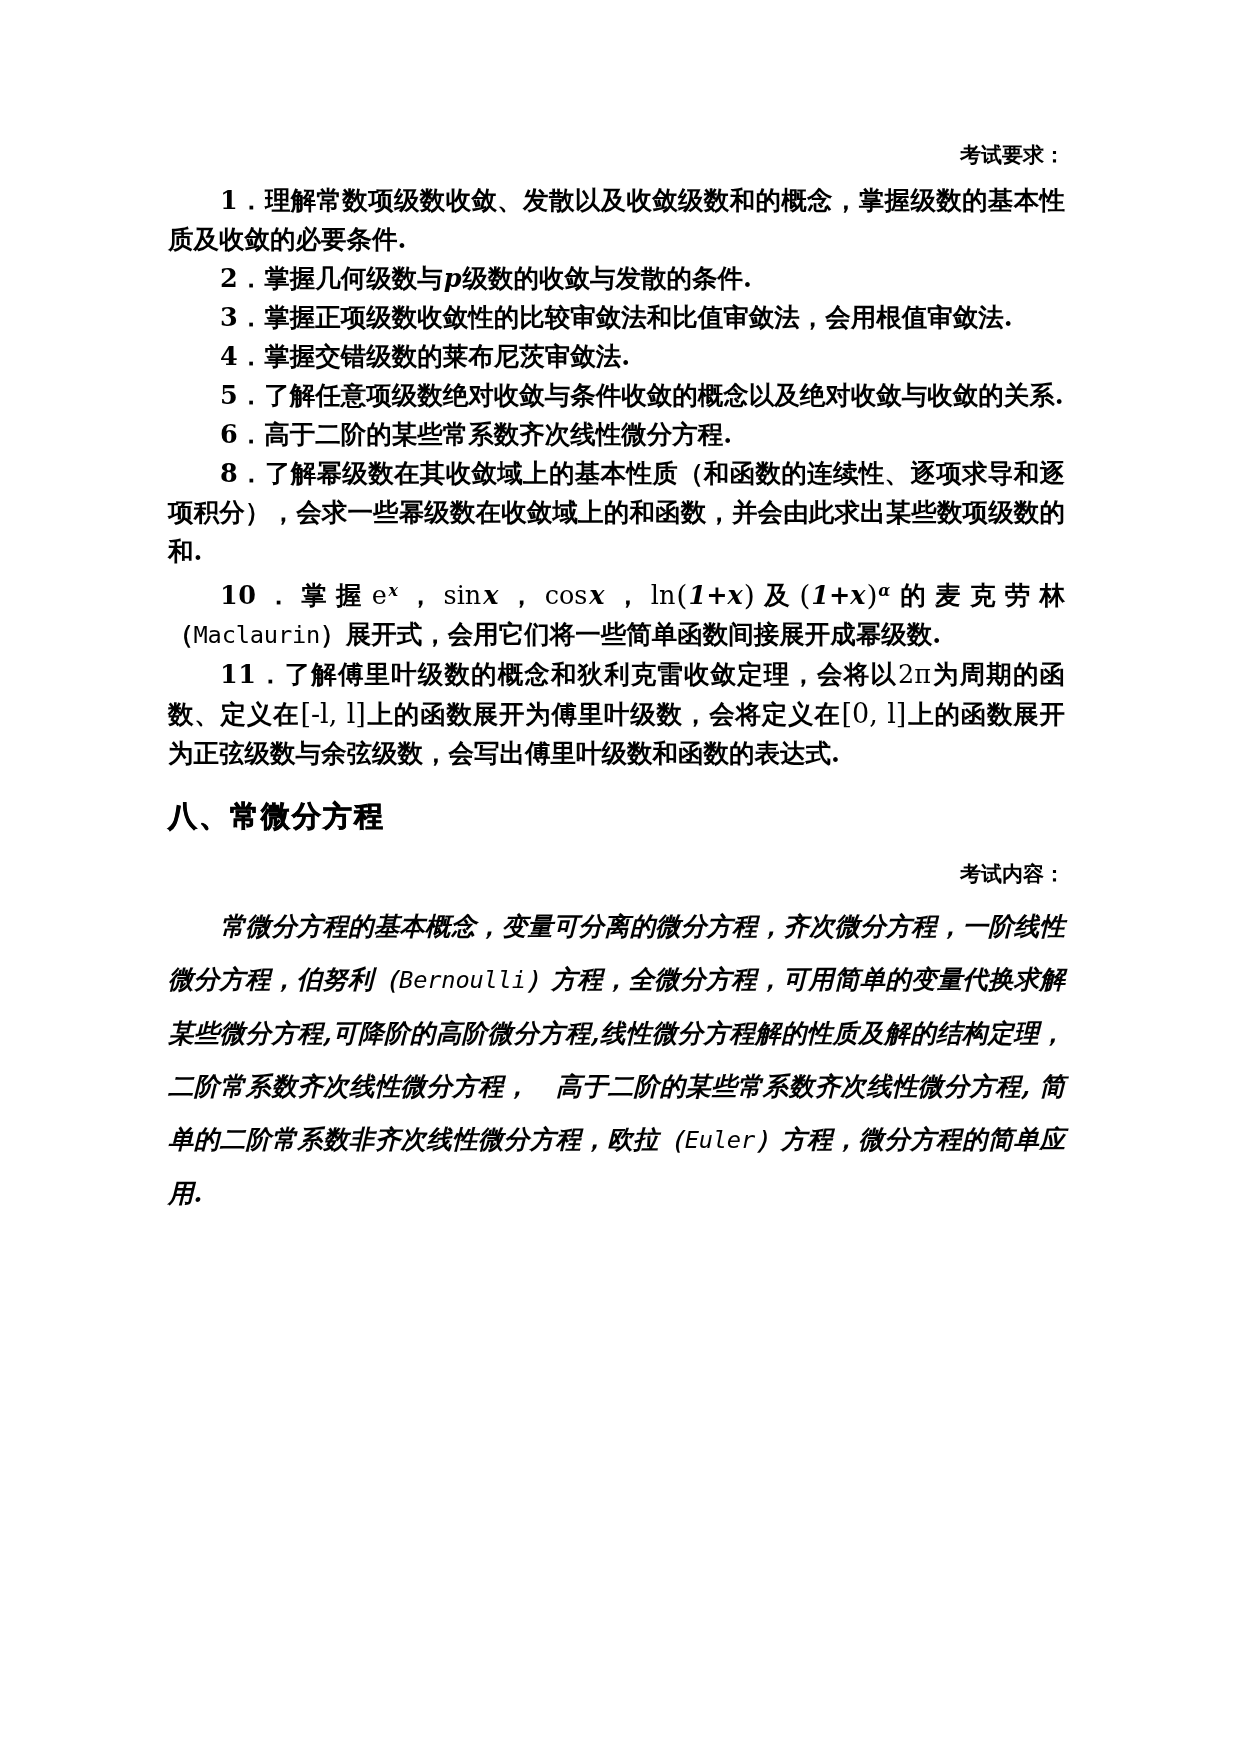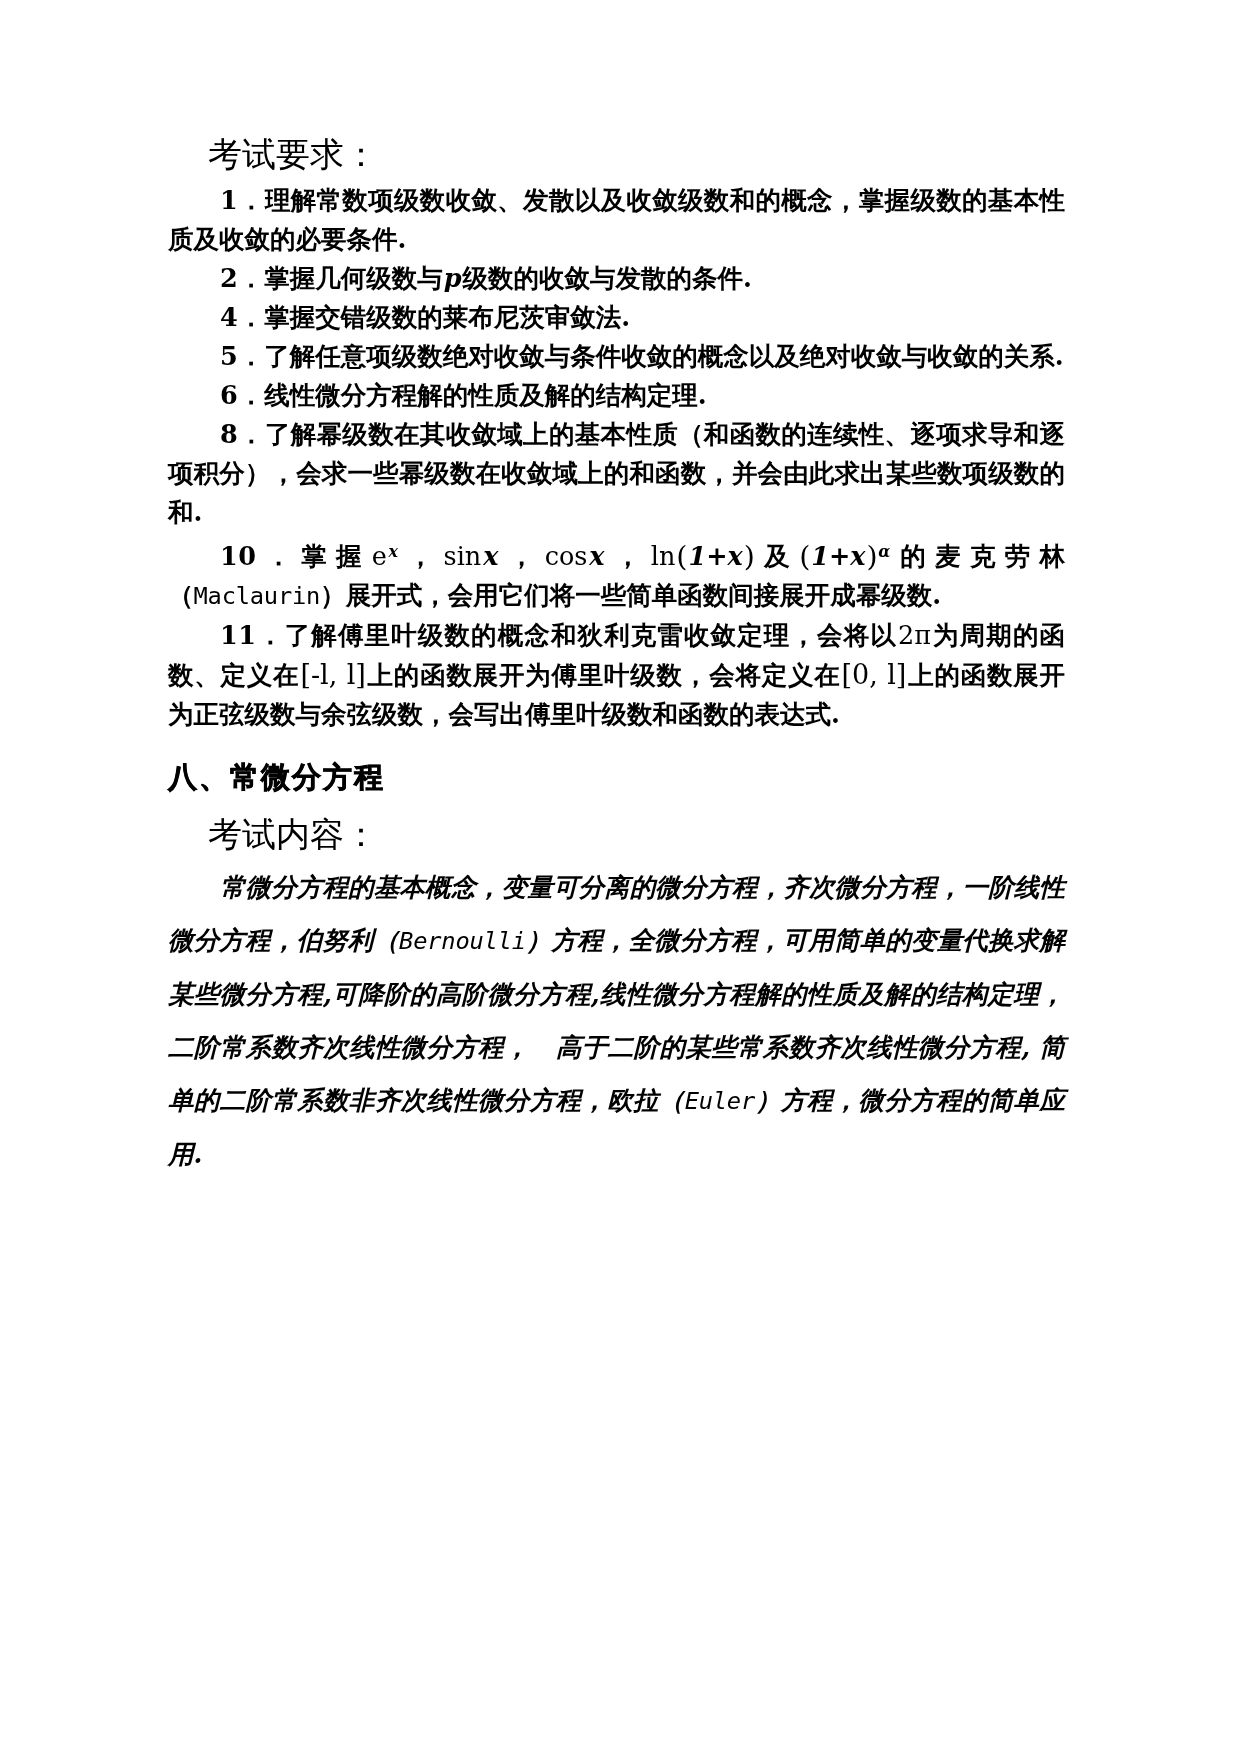--- a/index.html
+++ b/index.html
@@ -34,25 +34,26 @@
     margin: 0;
     font-family: "DejaVu Serif", "Liberation Serif", serif;
     font-weight: 600;
     font-style: italic;
     -webkit-font-smoothing: none;
   }
   .indent2 { text-indent: 52px; }
 
   
   .label-line {
-    font-size: 34px;
+    font-size: 21px;
     line-height: 53px;
     margin: 0;
-    font-weight: 400;
+    font-weight: 700;
     text-indent: 40px;
+    text-align: right;
   }
 
   
   .item {
     font-size: 25.5px;
     line-height: 39px;
     text-align: justify;
     text-justify: inter-ideograph;
     margin: 0;
     font-weight: 600;
@@ -130,26 +131,27 @@
 <body>
 
 <div class="page">
 
   <p class="label-line">考试要求：</p>
 
   <p class="item"><span class="num">1．</span><span>理解常数项级数收敛、发散以及收敛级数和的概念，掌握级数的基本性质及收敛的必要条件.</span></p>
 
   <p class="item"><span class="num">2．</span><span>掌握几何级数与</span><span class="mi-b">p</span><span>级数的收敛与发散的条件.</span></p>
 
+  <p class="item"><span class="num">3．</span><span>掌握正项级数收敛性的比较审敛法和比值审敛法，会用根值审敛法.</span></p>
 
   <p class="item"><span class="num">4．</span><span>掌握交错级数的莱布尼茨审敛法.</span></p>
 
   <p class="item"><span class="num">5．</span><span>了解任意项级数绝对收敛与条件收敛的概念以及绝对收敛与收敛的关系.</span></p>
 
-  <p class="item"><span class="num">6．</span><span>线性微分方程解的性质及解的结构定理.</span></p>
+  <p class="item"><span class="num">6．</span><span>高于二阶的某些常系数齐次线性微分方程.</span></p>
 
 
   <p class="item"><span class="num">8．</span><span>了解幂级数在其收敛域上的基本性质（和函数的连续性、逐项求导和逐项积分），会求一些幂级数在收敛域上的和函数，并会由此求出某些数项级数的和.</span></p>
 
 
   <p class="item"><span class="num">10．</span><span>掌握</span><span class="mr">e</span><span class="msup">x</span><span>，</span><span class="mr">sin</span><span class="mi-b">x</span><span>，</span><span class="mr">cos</span><span class="mi-b">x</span><span>，</span><span class="mr">ln</span><span class="paren-big">(</span><span class="mi-b">1+x</span><span class="paren-big">)</span><span>及</span><span class="paren-big">(</span><span class="mi-b">1+x</span><span class="paren-big">)</span><span class="msup">α</span><span>的麦克劳林（</span><span class="mono">Maclaurin</span><span>）展开式，会用它们将一些简单函数间接展开成幂级数.</span></p>
 
   <p class="item"><span class="num">11．</span><span>了解傅里叶级数的概念和狄利克雷收敛定理，会将以</span><span class="mr">2π</span><span>为周期的函数、定义在</span><span class="bracket mi">[-l, l]</span><span>上的函数展开为傅里叶级数，会将定义在</span><span class="bracket mi">[0, l]</span><span>上的函数展开为正弦级数与余弦级数，会写出傅里叶级数和函数的表达式.</span></p>
 
   <h2 class="section-heading">八、常微分方程</h2>

